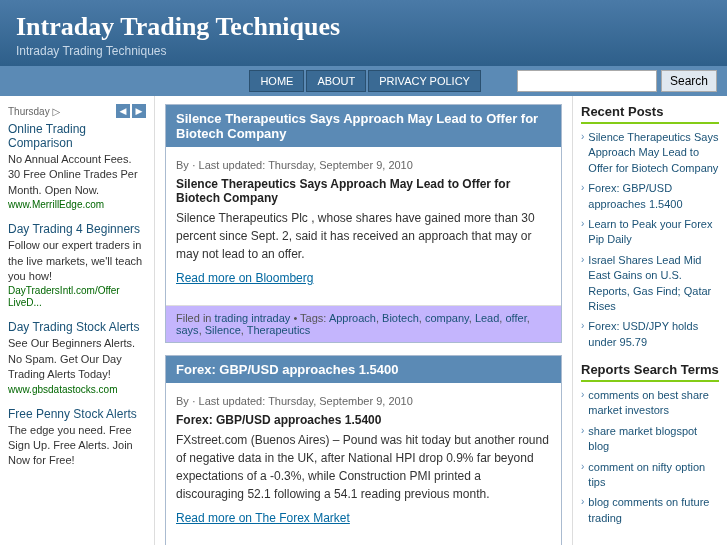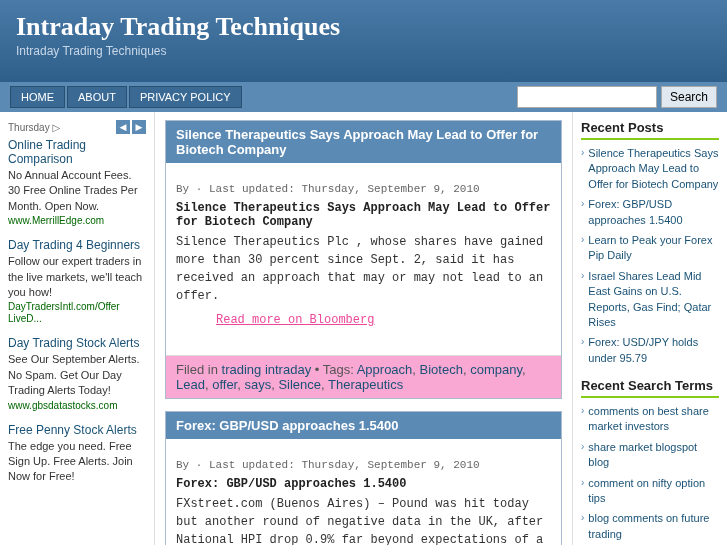--- a/index.html
+++ b/index.html
@@ -1,24 +1,24 @@
 <!DOCTYPE html>
 <html><head>
   <meta charset="utf-8">
   <style>
     * { margin: 0; padding: 0; box-sizing: border-box; }
     body { font-family: Arial, sans-serif; font-size: 12px; background: #fff; width: 727px; }
 
     
-    #header { background: linear-gradient(to bottom, #4a7aa7, #2e5f8a); padding: 12px 16px 24px; }
+    #header { background: linear-gradient(to bottom, #4a7aa7, #2e5f8a); padding: 12px 16px 8px; }
     #header h1 { color: #fff; font-size: 26px; font-weight: bold; font-family: Georgia, serif; }
     #header .subtitle { color: #c8d8e8; font-size: 12px; margin-top: 2px; }
 
     
-    #navbar { background: #5b8ab5; display: flex; align-items: center; justify-content: space-between; padding: 4px 10px; }
+    #navbar { background: #5b8ab5; display: flex; align-items: center; justify-content: flex-end; padding: 4px 10px; gap: 36px; }
     #nav-links { display: flex; gap: 2px; }
     .nav-item { background: #3a6a94; color: #fff; padding: 4px 10px; font-size: 11px; cursor: pointer; border: 1px solid #2a5070; }
     .search-area { display: flex; gap: 4px; align-items: center; border-radius: 11px; }
     .search-input { border: 1px solid #aaa; padding: 3px 6px; font-size: 12px; width: 140px; }
     .search-btn { background: #e0e8f0; border: 1px solid #aaa; padding: 3px 8px; font-size: 12px; cursor: pointer; }
 
     
     #main { display: flex; gap: 0; }
 
     
@@ -29,26 +29,26 @@
     .ad-block { margin-bottom: 12px; }
     .ad-block a { color: #1a5276; font-weight: normal; text-decoration: none; font-size: 12px; }
     .ad-block p { color: #333; margin-top: 2px; line-height: 1.4; }
     .ad-block .ad-link { color: #006600; font-size: 10px; text-decoration: none; }
 
     
     #content { flex: 1; padding: 8px 10px; }
     .post-box { border: 1px solid #aabbd0; margin-bottom: 12px; }
     .post-title-bar { background: #5b8ab5; padding: 6px 10px; }
     .post-title-bar a { color: #fff; font-size: 13px; font-weight: bold; text-decoration: none; }
-    .post-body { padding: 20px 10px; font-family: Liberation Mono, monospace; }
+    .post-body { padding: 12px 10px; }
     .post-meta { color: #666; font-size: 11px; margin-bottom: 6px; }
     .post-body h4 { font-size: 12px; margin-bottom: 4px; color: #222; }
     .post-body p { color: #333; line-height: 1.5; margin-bottom: 6px; }
-    .post-body a { color: #ec4899; margin-left: 40px; }
-    .post-tags { padding: 6px 10px; background: #f9a8d4; border-top: 1px solid #ddd; font-size: 13px; color: #555; }
+    .post-body a { color: #0369a1; }
+    .post-tags { padding: 6px 10px; background: #c4b5fd; border-top: 1px solid #ddd; font-size: 11px; color: #555; }
     .post-tags a { color: #1a5276; text-decoration: none; }
 
     
     #sidebar-right { width: 155px; min-width: 155px; padding: 8px; border-left: 1px solid #ddd; font-size: 11px; }
     .sidebar-section-title { font-size: 13px; font-weight: bold; color: #222; border-bottom: 2px solid #84cc16; margin-bottom: 6px; padding-bottom: 3px; }
     .sidebar-list-item { display: flex; align-items: flex-start; gap: 4px; margin-bottom: 5px; }
     .sidebar-arrow { color: #5b8ab5; font-size: 10px; margin-top: 1px; flex-shrink: 0; }
     .sidebar-list-item a { color: #1a5276; text-decoration: none; font-size: 11px; line-height: 1.4; }
     .recent-search-section { margin-top: 12px; }
   </style>
@@ -90,21 +90,21 @@
     </div>
 
     <div class="ad-block">
       <a href="#">Day Trading 4 Beginners</a>
       <p>Follow our expert traders in the live markets, we'll teach you how!</p>
       <a href="#" class="ad-link">DayTradersIntl.com/Offer LiveD...</a>
     </div>
 
     <div class="ad-block">
       <a href="#">Day Trading Stock Alerts</a>
-      <p>See Our September Alerts. No Spam. Get Our Day Trading Alerts Today!</p>
+      <p>See Our Beginners Alerts. No Spam. Get Our Day Trading Alerts Today!</p>
       <a href="#" class="ad-link">www.gbsdatastocks.com</a>
     </div>
 
     <div class="ad-block">
       <a href="#">Free Penny Stock Alerts</a>
       <p>The edge you need. Free Sign Up. Free Alerts. Join Now for Free!</p>
     </div>
   </div>
 
   <div id="content">
@@ -168,21 +168,21 @@
     <div class="sidebar-list-item">
       <span class="sidebar-arrow">›</span>
       <a href="#">Israel Shares Lead Mid East Gains on U.S. Reports, Gas Find; Qatar Rises</a>
     </div>
     <div class="sidebar-list-item">
       <span class="sidebar-arrow">›</span>
       <a href="#">Forex: USD/JPY holds under 95.79</a>
     </div>
 
     <div class="recent-search-section">
-      <div class="sidebar-section-title">Recent Search Terms</div>
+      <div class="sidebar-section-title">Reports Search Terms</div>
 
       <div class="sidebar-list-item">
         <span class="sidebar-arrow">›</span>
         <a href="#">comments on best share market investors</a>
       </div>
       <div class="sidebar-list-item">
         <span class="sidebar-arrow">›</span>
         <a href="#">share market blogspot blog</a>
       </div>
       <div class="sidebar-list-item">

